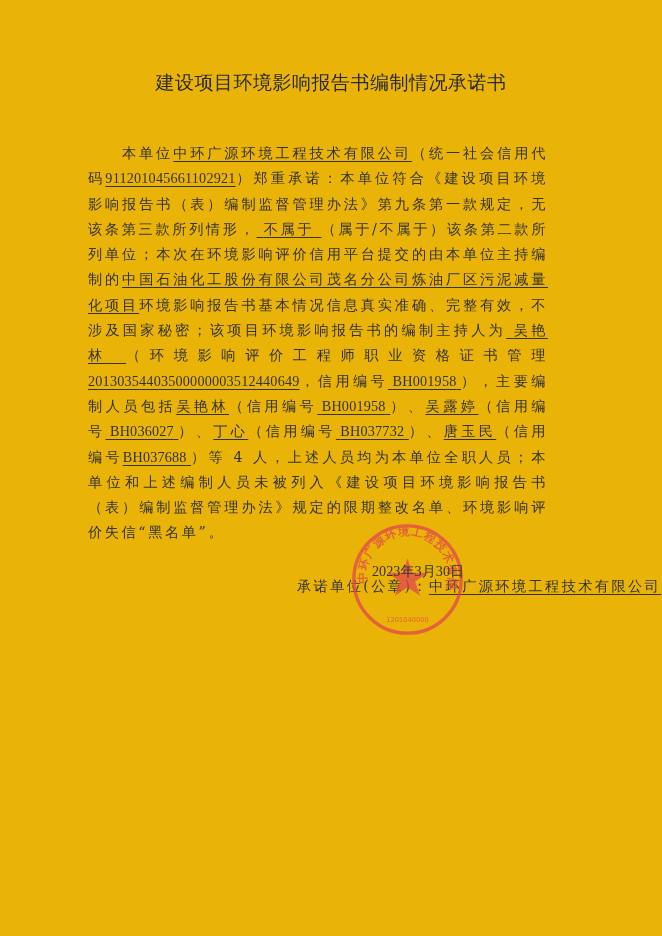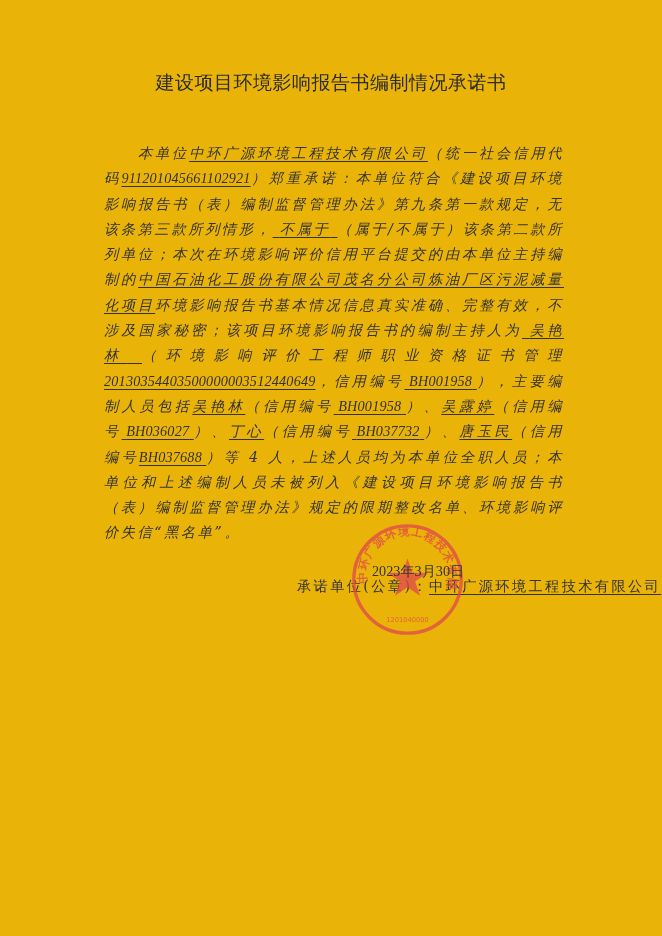--- a/index.html
+++ b/index.html
@@ -28,30 +28,29 @@
       left: 0;
       width: 662px;
       text-align: center;
       font-family: "DejaVu Sans", "Liberation Sans", sans-serif;
       font-size: 19px;
       letter-spacing: 0.5px;
       color: #2b2b2b;
     }
     .body-text {
       position: absolute;
-      left: 104px;
+      left: 88px;
       top: 141px;
       width: 460px;
       font-size: 14.2px;
       line-height: 25.3px;
       letter-spacing: 2.6px;
       text-align: justify;
       text-indent: 34px;
       color: #333;
-      font-style: italic;
     }
     .u {
       text-decoration: underline;
       text-underline-offset: 3px;
       text-decoration-thickness: 1px;
     }
     .num {
       font-family: "Liberation Serif", "DejaVu Serif", serif;
       letter-spacing: 0.2px;
     }

